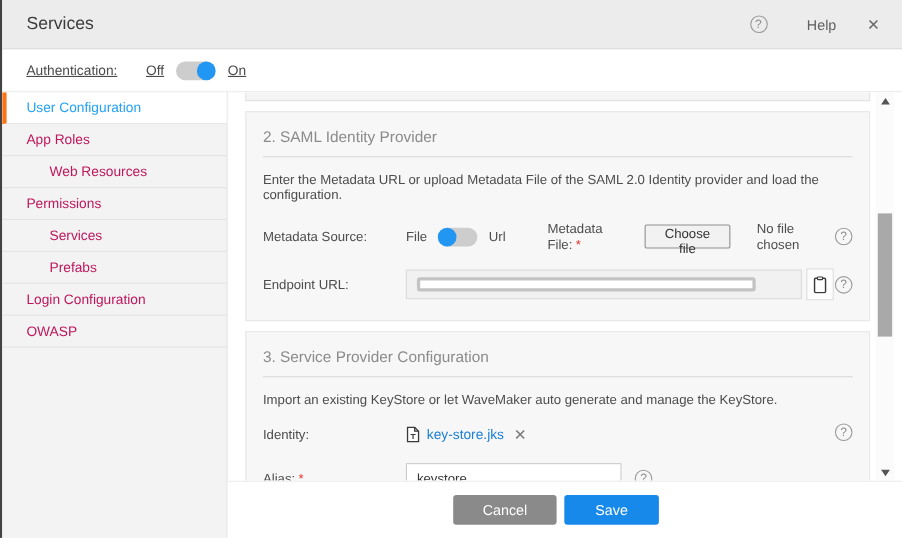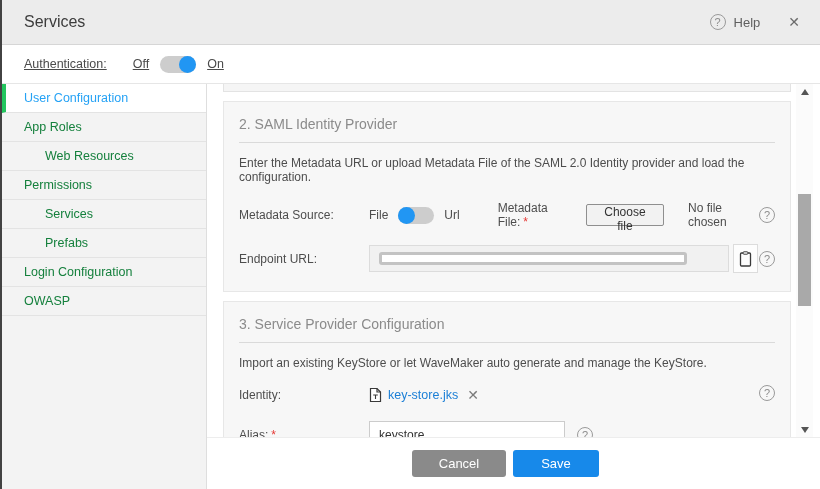--- a/index.html
+++ b/index.html
@@ -14,42 +14,42 @@
     height:45px; background:#ececec; border-bottom:1px solid #d6d6d6;
     display:flex; align-items:center; padding:0 20px 0 22px;
   }
   .header-title { font-size:16px; color:#3c3c3c; }
   .header-right { margin-left:auto; display:flex; align-items:center; gap:8px; }
   .qmark {
     width:16px; height:16px; border-radius:50%; border:1px solid #9a9a9a;
     color:#8d8d8d; font-size:11px; line-height:14px; text-align:center;
     flex-shrink:0; cursor:pointer; user-select:none;
   }
-  .help-label { font-size:13px; color:#5f5f5f; cursor:pointer; }
+  .help-label { font-size:13px; color:#5f5f5f; cursor:pointer;margin-left:28px; }
   .close-x { font-size:14px; color:#6b6b6b; margin-left:20px; cursor:pointer; }
   
   .auth-row {
     height:39px; background:#fff; border-bottom:1px solid #e6e6e6;
     display:flex; align-items:center; padding-left:22px; font-size:12.5px; color:#4a4a4a;text-decoration:underline;
   }
   .auth-row .off { margin-left:26px; }
   .toggle { position:relative; width:36px; height:17px; border-radius:9px; background:#cdcdcd; margin:0 11px; cursor:pointer; flex-shrink:0; }
   .toggle .knob { position:absolute; top:0; width:17px; height:17px; border-radius:50%; background:#2196f3; }
   .toggle.knob-right .knob { right:0; }
   .toggle.knob-left  .knob { left:0; }
   
   .body { display:flex; height:405px; }
   .sidebar { width:205px; background:#f3f3f3; border-right:1px solid #dedede; flex-shrink:0; }
   .side-item {
-    height:29px; line-height:28px; padding-left:22px; font-size:12.5px; color:#15803d;
+    height:29px; line-height:28px; padding-left:22px; font-size:12.5px; color:#be185d;
     border-bottom:1px solid #e3e3e3; cursor:pointer; white-space:nowrap;
   }
   .side-item.indent { padding-left:43px; }
   .side-item.active {
-    background:#fff; color:#25a2f5; border-left:4px solid #22c55e; padding-left:18px;
+    background:#fff; color:#25a2f5; border-left:4px solid #f97316; padding-left:18px;
   }
   .content { flex:1; position:relative; background:#fff; }
   .scroll-area { position:absolute; left:0; right:26px; top:0; bottom:52px; padding-left:16px; overflow:hidden; }
   .sliver { width:568px; height:8px; background:#f5f5f5; border:1px solid #e3e3e3; border-top:none; }
   .panel {
     width:568px; background:#f7f7f7; border:1px solid #e7e7e7;
     margin-top:9px; padding:8px 15px 16px 15px;
   }
   .panel-title { font-size:14px; color:#8b8b8b; padding:6px 0 10px 0; border-bottom:1px solid #dadada; }
   .panel-desc { font-size:12px; color:#4d4d4d; margin:13px 0 17px 0; }

